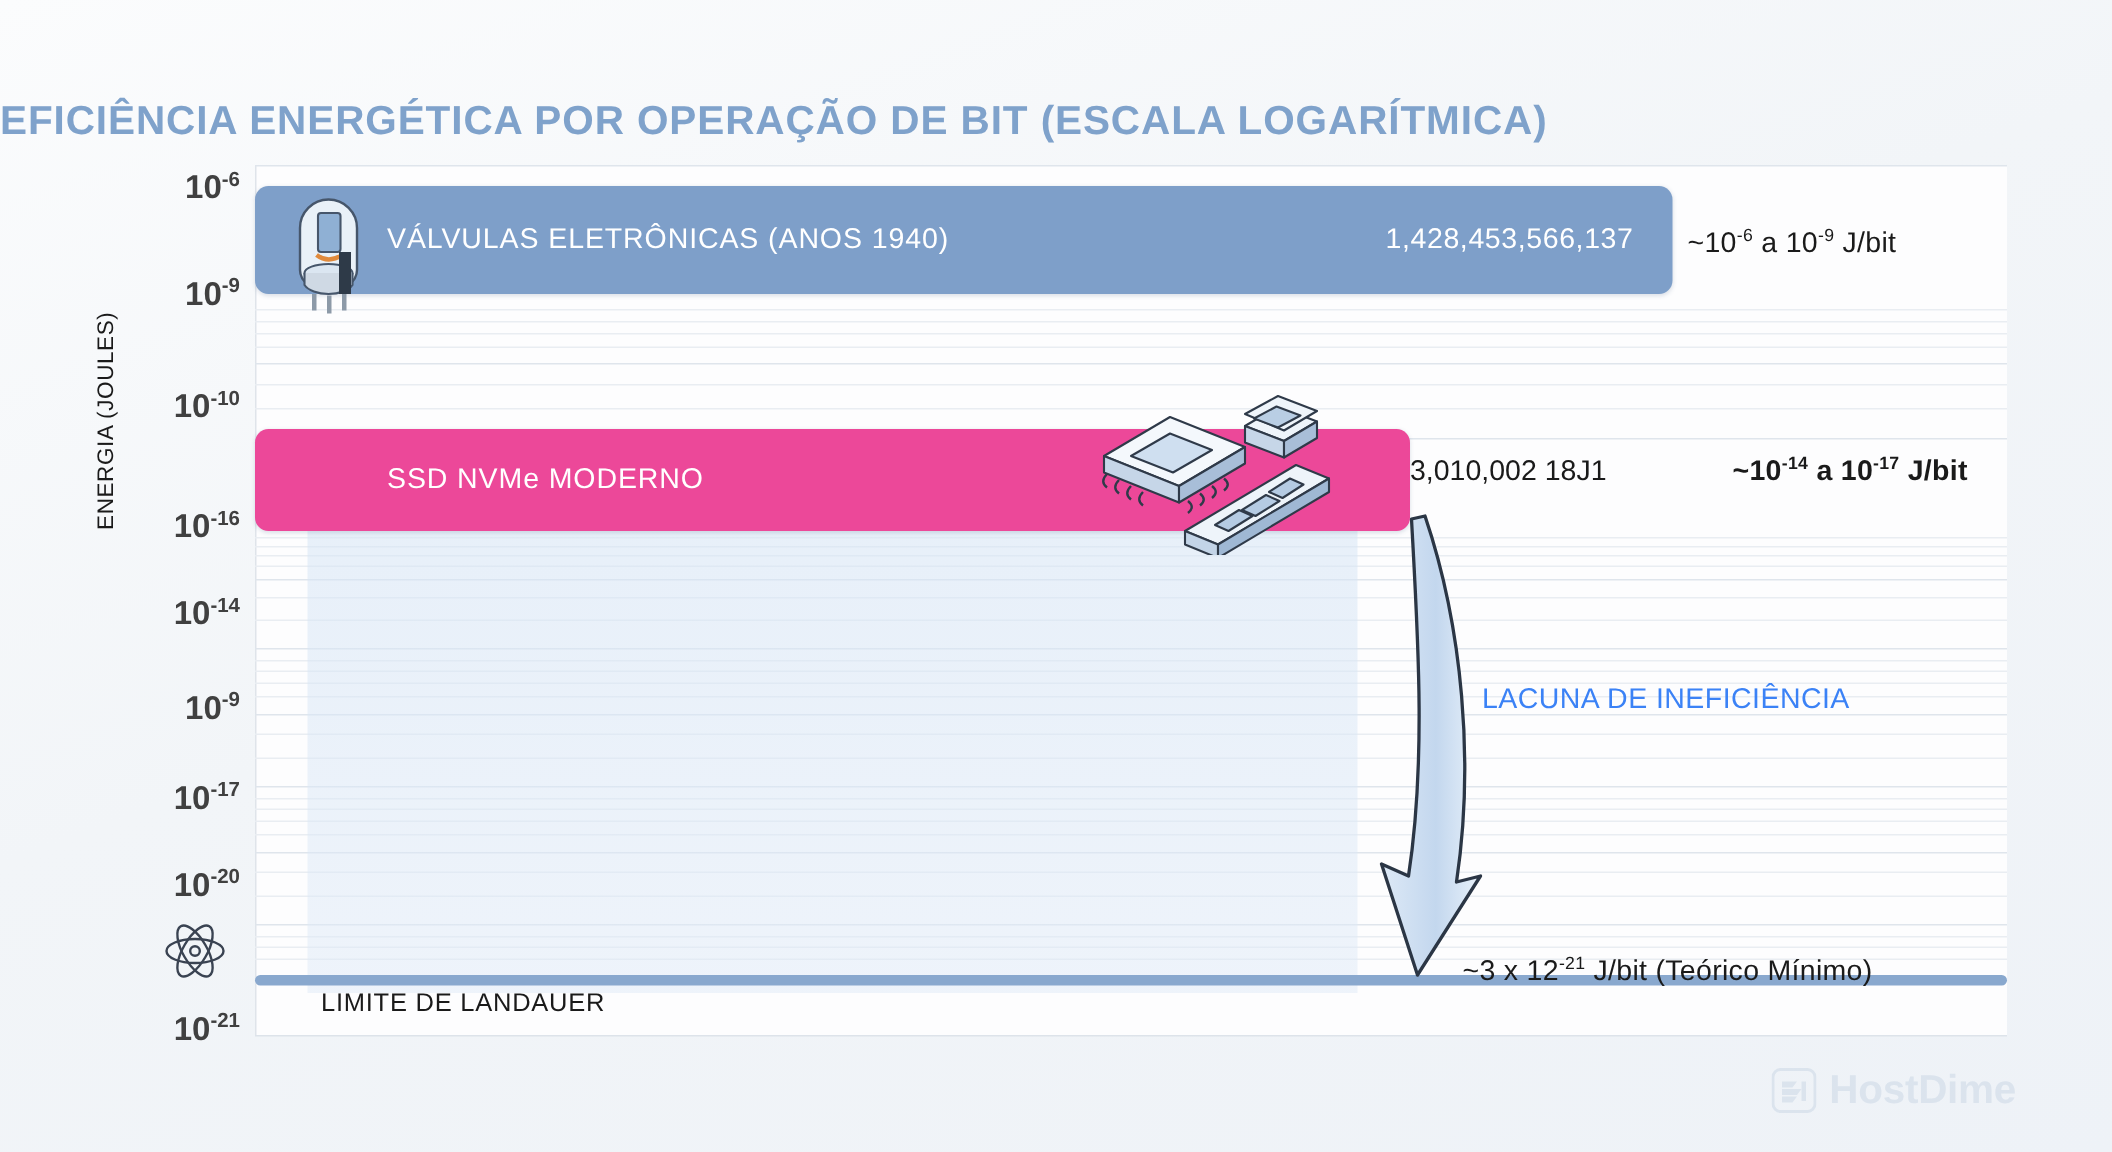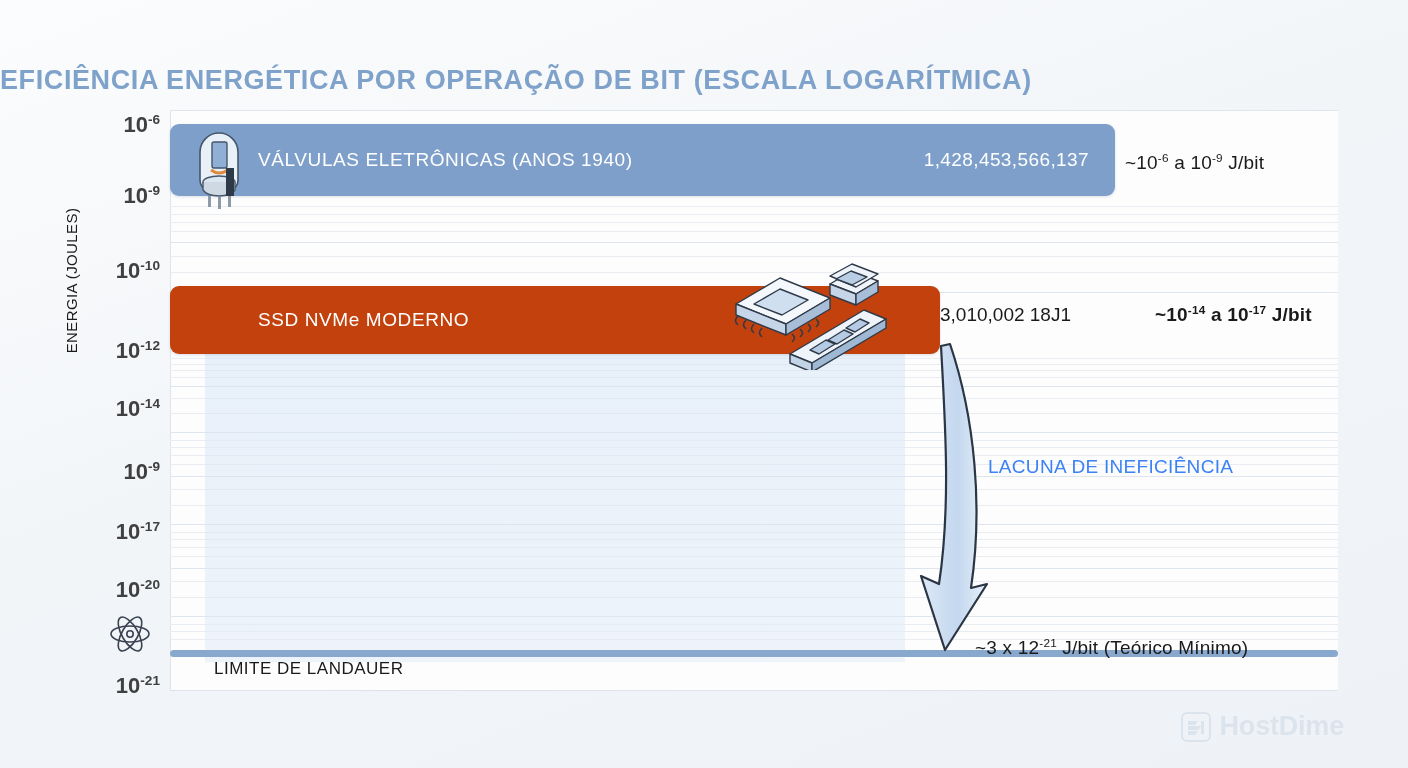--- a/index.html
+++ b/index.html
@@ -247,21 +247,21 @@
 <body>
 
 <div class="chart-title">EFICIÊNCIA ENERGÉTICA POR OPERAÇÃO DE BIT (ESCALA LOGARÍTMICA)</div>
 
 <div class="y-axis-title">ENERGIA (JOULES)</div>
 
 <div class="ytick-col">
   <div class="ytick" style="top:112px">10<sup>-6</sup></div>
   <div class="ytick" style="top:183px">10<sup>-9</sup></div>
   <div class="ytick" style="top:258px">10<sup>-10</sup></div>
-  <div class="ytick" style="top:338px">10<sup>-12</sup></div>
+  <div class="ytick" style="top:338px">10<sup>-16</sup></div>
   <div class="ytick" style="top:396px">10<sup>-14</sup></div>
   <div class="ytick" style="top:459px">10<sup>-9</sup></div>
   <div class="ytick" style="top:519px">10<sup>-17</sup></div>
   <div class="ytick" style="top:577px">10<sup>-20</sup></div>
   <div class="ytick" style="top:673px">10<sup>-21</sup></div>
 </div>
 
 <svg class="atom-icon" viewBox="0 0 44 44">
   <g fill="none" stroke="#3a4352" stroke-width="1.6">
     <ellipse cx="22" cy="22" rx="19" ry="8"></ellipse>
@@ -313,21 +313,21 @@
     <div class="gl" style="top:529px"></div>
   </div>
 
   <div class="gap-shade"></div>
 
   <div class="bar" id="bar-valves" style="background:#7e9fc9">
     <span class="bar-label">VÁLVULAS ELETRÔNICAS (ANOS 1940)</span>
     <span class="bar-value">1,428,453,566,137</span>
   </div>
 
-  <div class="bar" id="bar-ssd" style="background:#c2410c">
+  <div class="bar" id="bar-ssd" style="background:#ec4899">
     <span class="bar-label">SSD NVMe MODERNO</span>
   </div>
 
   <div class="landauer-line"></div>
   <div class="landauer-label">LIMITE DE LANDAUER</div>
 </div>
 
 <svg class="tube-icon" viewBox="0 0 66 100">
   <g>
     <path d="M14 40 a19 19 0 0 1 38 0 v28 a19 14 0 0 1 -38 0 z" fill="#e9f1f8" stroke="#46566b" stroke-width="1.6"></path>

